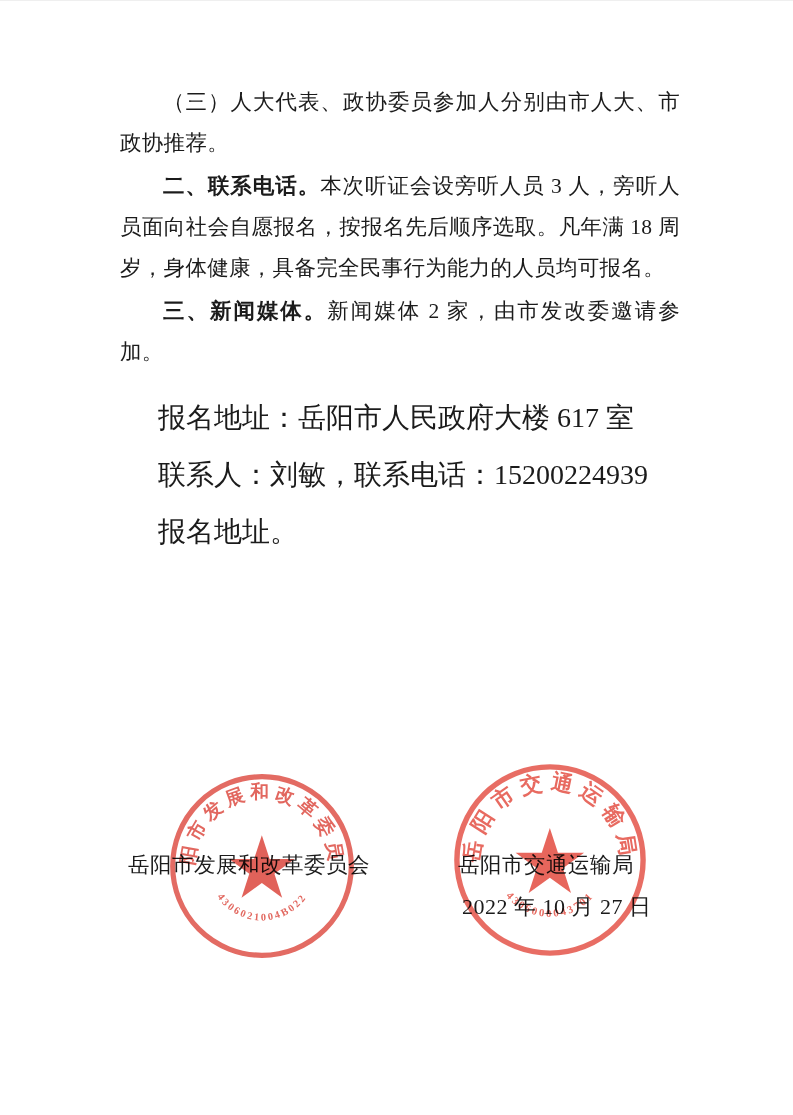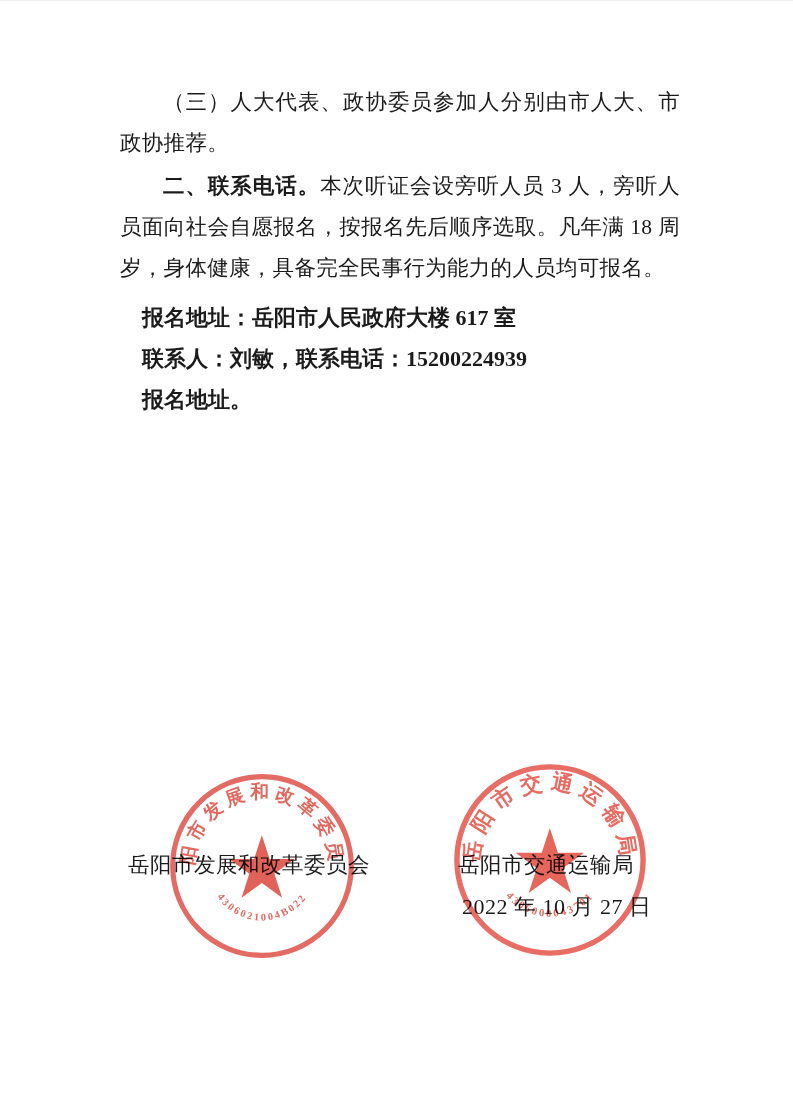--- a/index.html
+++ b/index.html
@@ -36,25 +36,24 @@
     letter-spacing: 0.3px;
   }
   p.indent {
     text-indent: 43px;
   }
   .strong {
     font-weight: bold;
   }
   .spacer-sm { height: 6px; }
   .addr-block p {
-    margin: 0;
-    font-size: 22px;
+    margin: 16px;
+    font-size: 28px;
     line-height: 41px;
     text-indent: 22px;
-    font-weight: bold;
   }
   .sign-area {
     position: absolute;
     left: 0;
     top: 760px;
     width: 793px;
     height: 230px;
   }
   .sig-left {
     position: absolute;
@@ -113,20 +112,21 @@
 <div class="page">
   <div class="paper-edge-top"></div>
 
   <div class="content">
 
     <p class="para indent">（三）人大代表、政协委员参加人分别由市人大、市政协推荐。</p>
 
 
     <p class="para indent"><span class="strong">二、联系电话。</span><span>本次听证会设旁听人员 3 人，旁听人员面向社会自愿报名，按报名先后顺序选取。凡年满 18 周岁，身体健康，具备完全民事行为能力的人员均可报名。</span></p>
 
+    <p class="para indent"><span class="strong">三、新闻媒体。</span><span>新闻媒体 2 家，由市发改委邀请参加。</span></p>
 
 
     <div class="spacer-sm"></div>
 
     <div class="addr-block">
       <p>报名地址：岳阳市人民政府大楼 617 室</p>
       <p>联系人：刘敏，联系电话：15200224939</p>
       <p>报名地址。</p>
     </div>
   </div>

